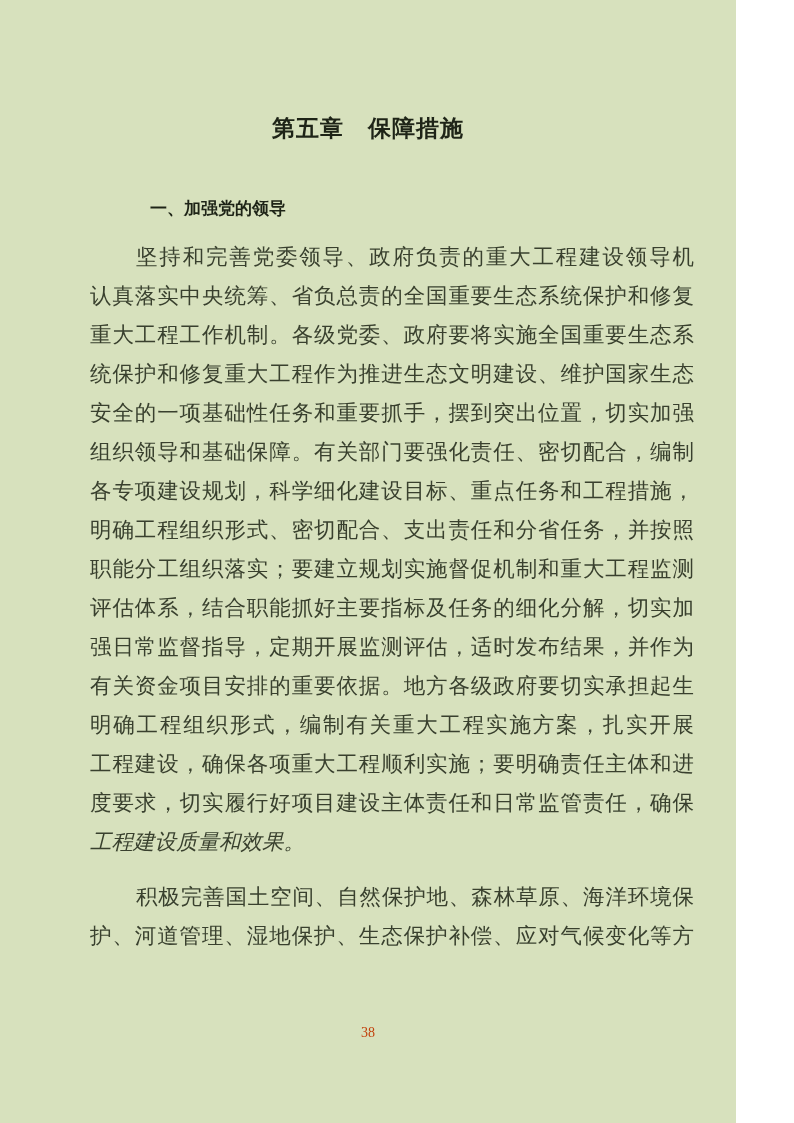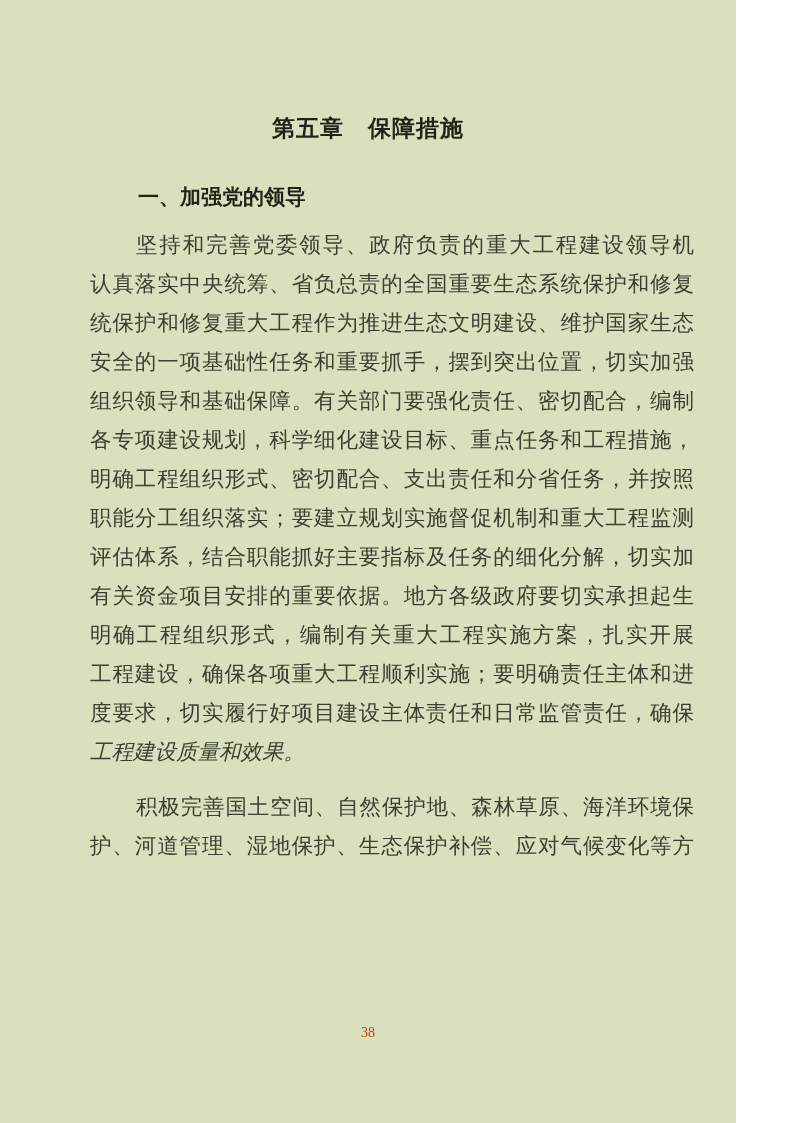--- a/index.html
+++ b/index.html
@@ -25,25 +25,25 @@
     color: #1e2417;
     letter-spacing: 1px;
   }
   .content {
     position: absolute;
     left: 90px;
     top: 180px;
     width: 604px;
   }
   .section-heading {
-    margin: 4px;
+    margin: 16px;
     padding-left: 44px;
     font-family: "Liberation Sans", sans-serif;
     font-weight: bold;
-    font-size: 21px;
+    font-size: 17px;
     line-height: 26px;
     color: #1e2417;
   }
   .section-heading.second { margin-top: 8px; }
   .para { margin-top: 16px; }
   .line {
     height: 39px;
     line-height: 39px;
     font-size: 21.5px;
     color: #39402e;
@@ -72,27 +72,29 @@
 
   <h1 class="chapter-title">第五章　保障措施</h1>
 
   <div class="content">
 
     <h2 class="section-heading">一、加强党的领导</h2>
 
     <div class="para">
       <div class="line first">坚持和完善党委领导、政府负责的重大工程建设领导机制，</div>
       <div class="line">认真落实中央统筹、省负总责的全国重要生态系统保护和修复</div>
+      <div class="line">重大工程工作机制。各级党委、政府要将实施全国重要生态系</div>
       <div class="line">统保护和修复重大工程作为推进生态文明建设、维护国家生态</div>
       <div class="line">安全的一项基础性任务和重要抓手，摆到突出位置，切实加强</div>
       <div class="line">组织领导和基础保障。有关部门要强化责任、密切配合，编制</div>
       <div class="line">各专项建设规划，科学细化建设目标、重点任务和工程措施，</div>
       <div class="line">明确工程组织形式、密切配合、支出责任和分省任务，并按照</div>
       <div class="line">职能分工组织落实；要建立规划实施督促机制和重大工程监测</div>
       <div class="line">评估体系，结合职能抓好主要指标及任务的细化分解，切实加</div>
+      <div class="line">强日常监督指导，定期开展监测评估，适时发布结果，并作为</div>
       <div class="line">有关资金项目安排的重要依据。地方各级政府要切实承担起生</div>
       <div class="line">明确工程组织形式，编制有关重大工程实施方案，扎实开展</div>
       <div class="line">工程建设，确保各项重大工程顺利实施；要明确责任主体和进</div>
       <div class="line">度要求，切实履行好项目建设主体责任和日常监管责任，确保</div>
       <div class="line short">工程建设质量和效果。</div>
     </div>
 
 
     <div class="para">
       <div class="line first">积极完善国土空间、自然保护地、森林草原、海洋环境保</div>

